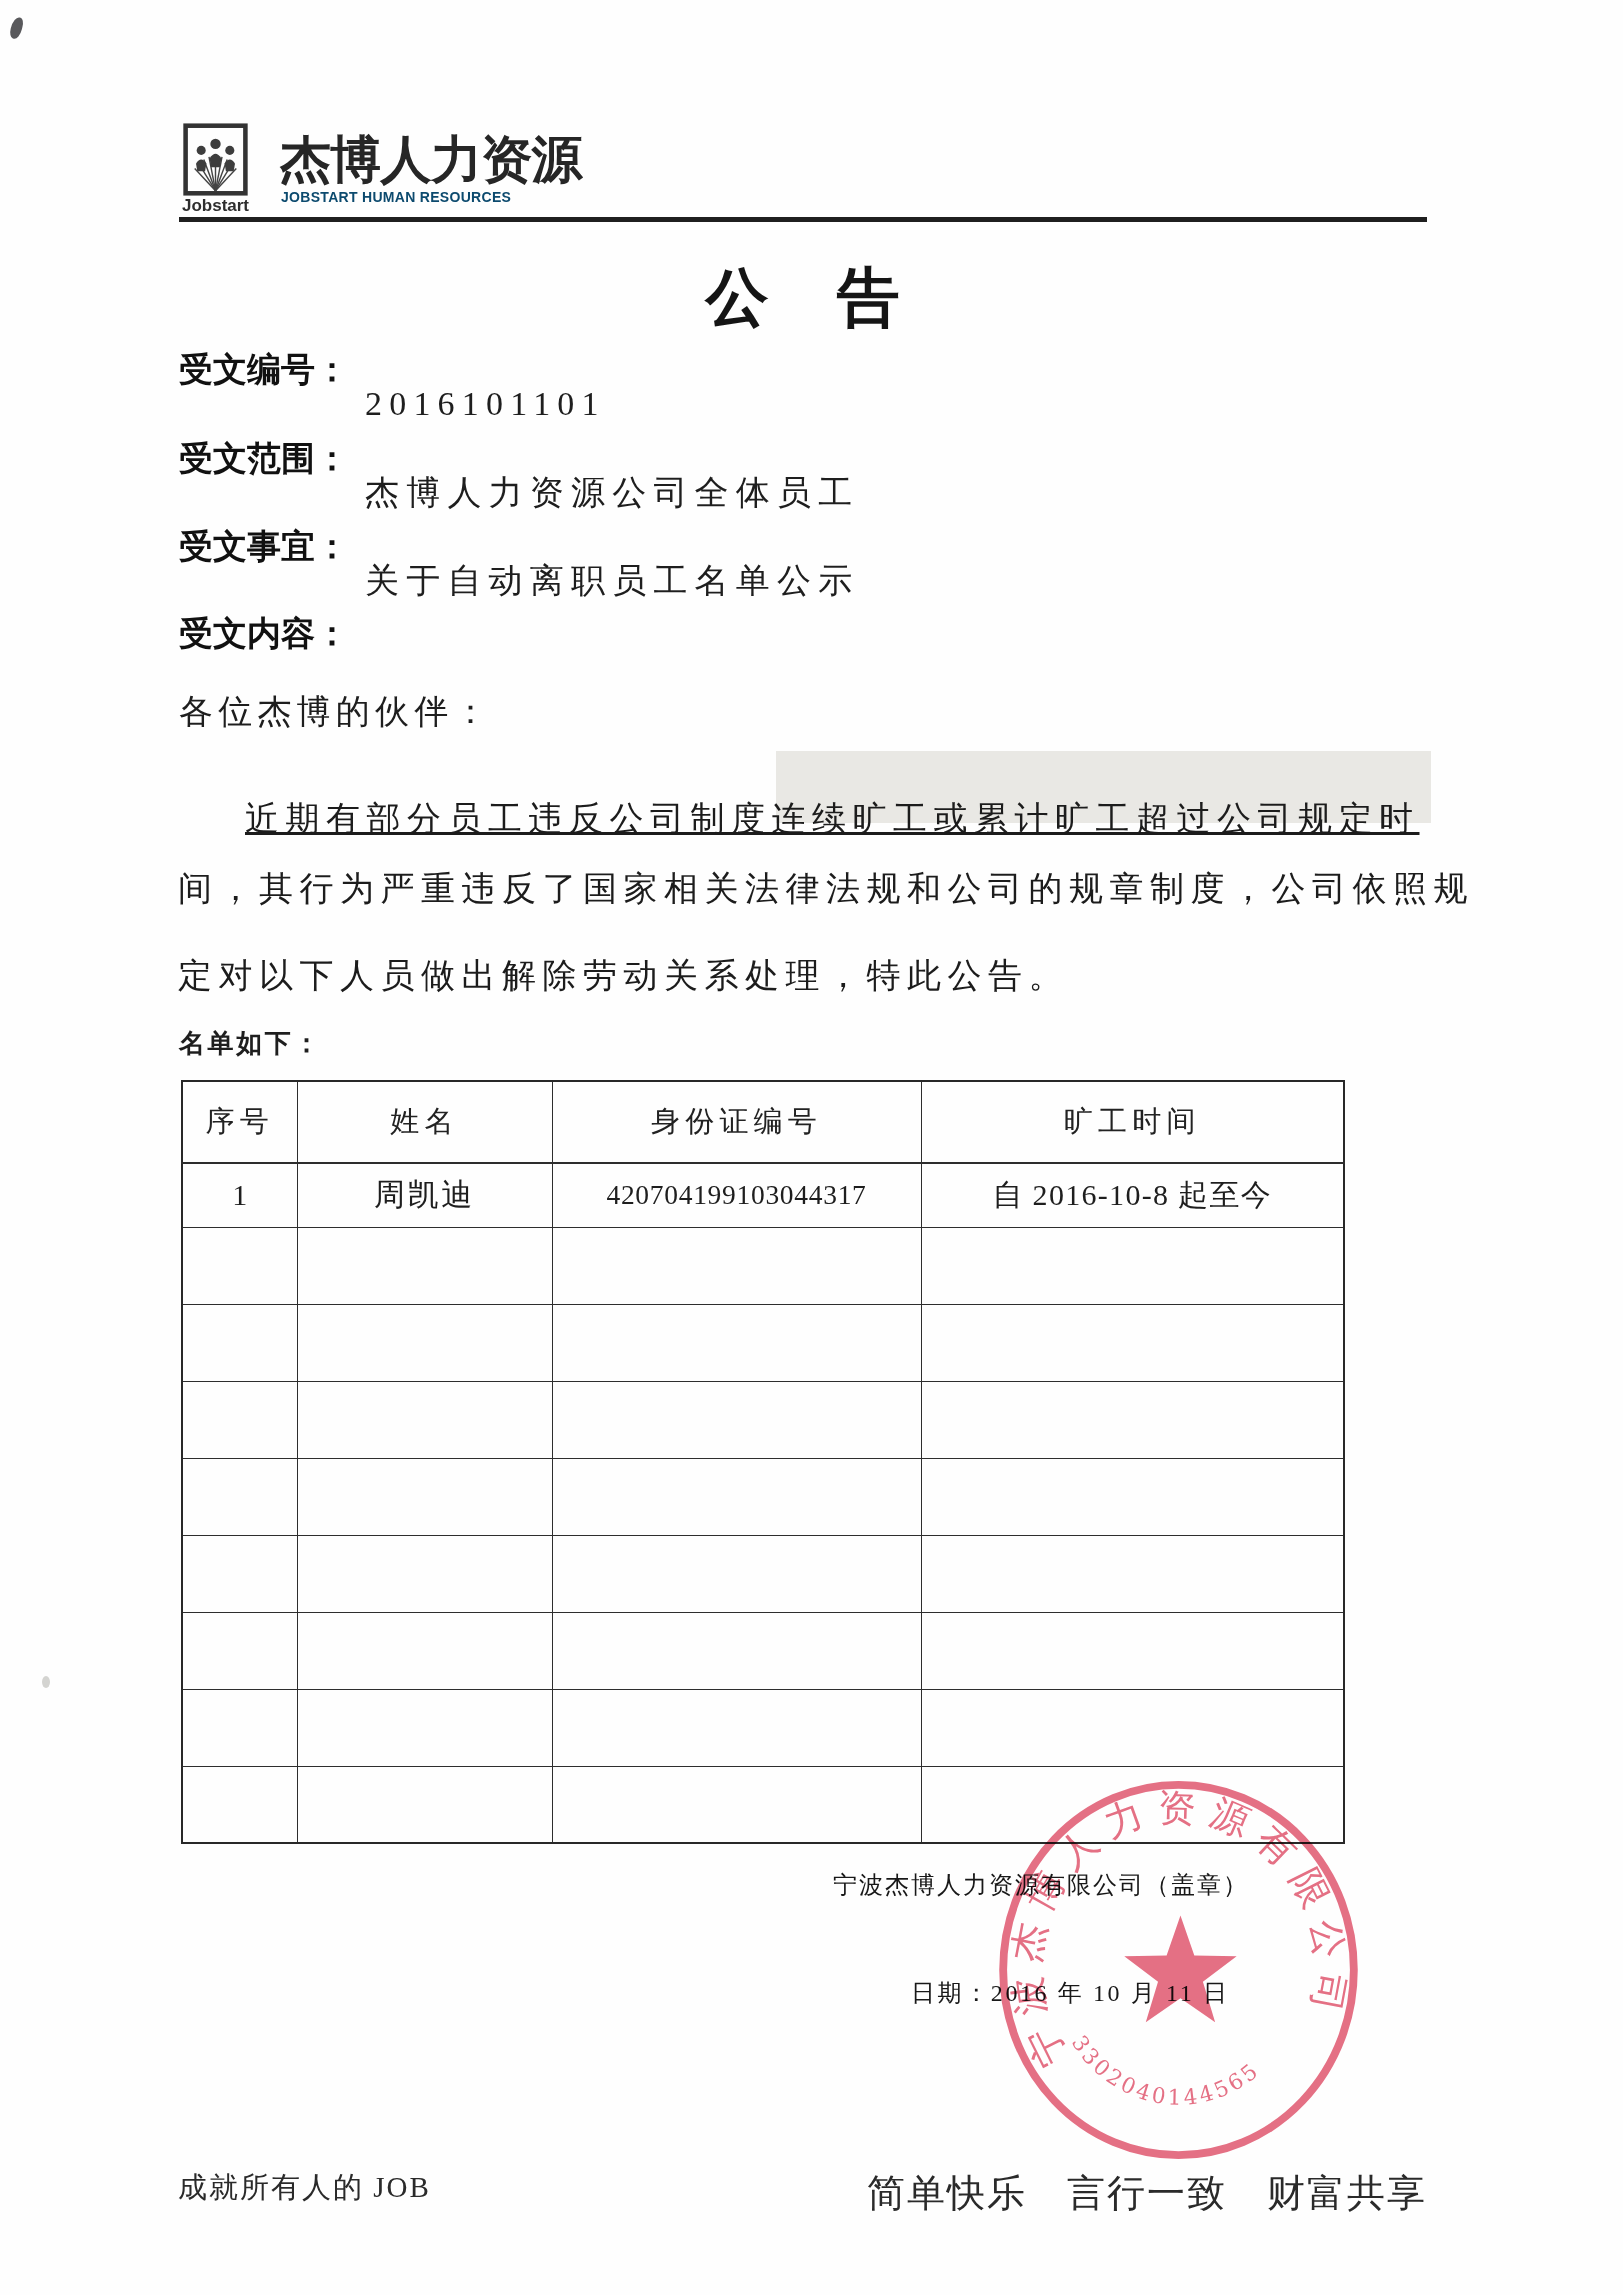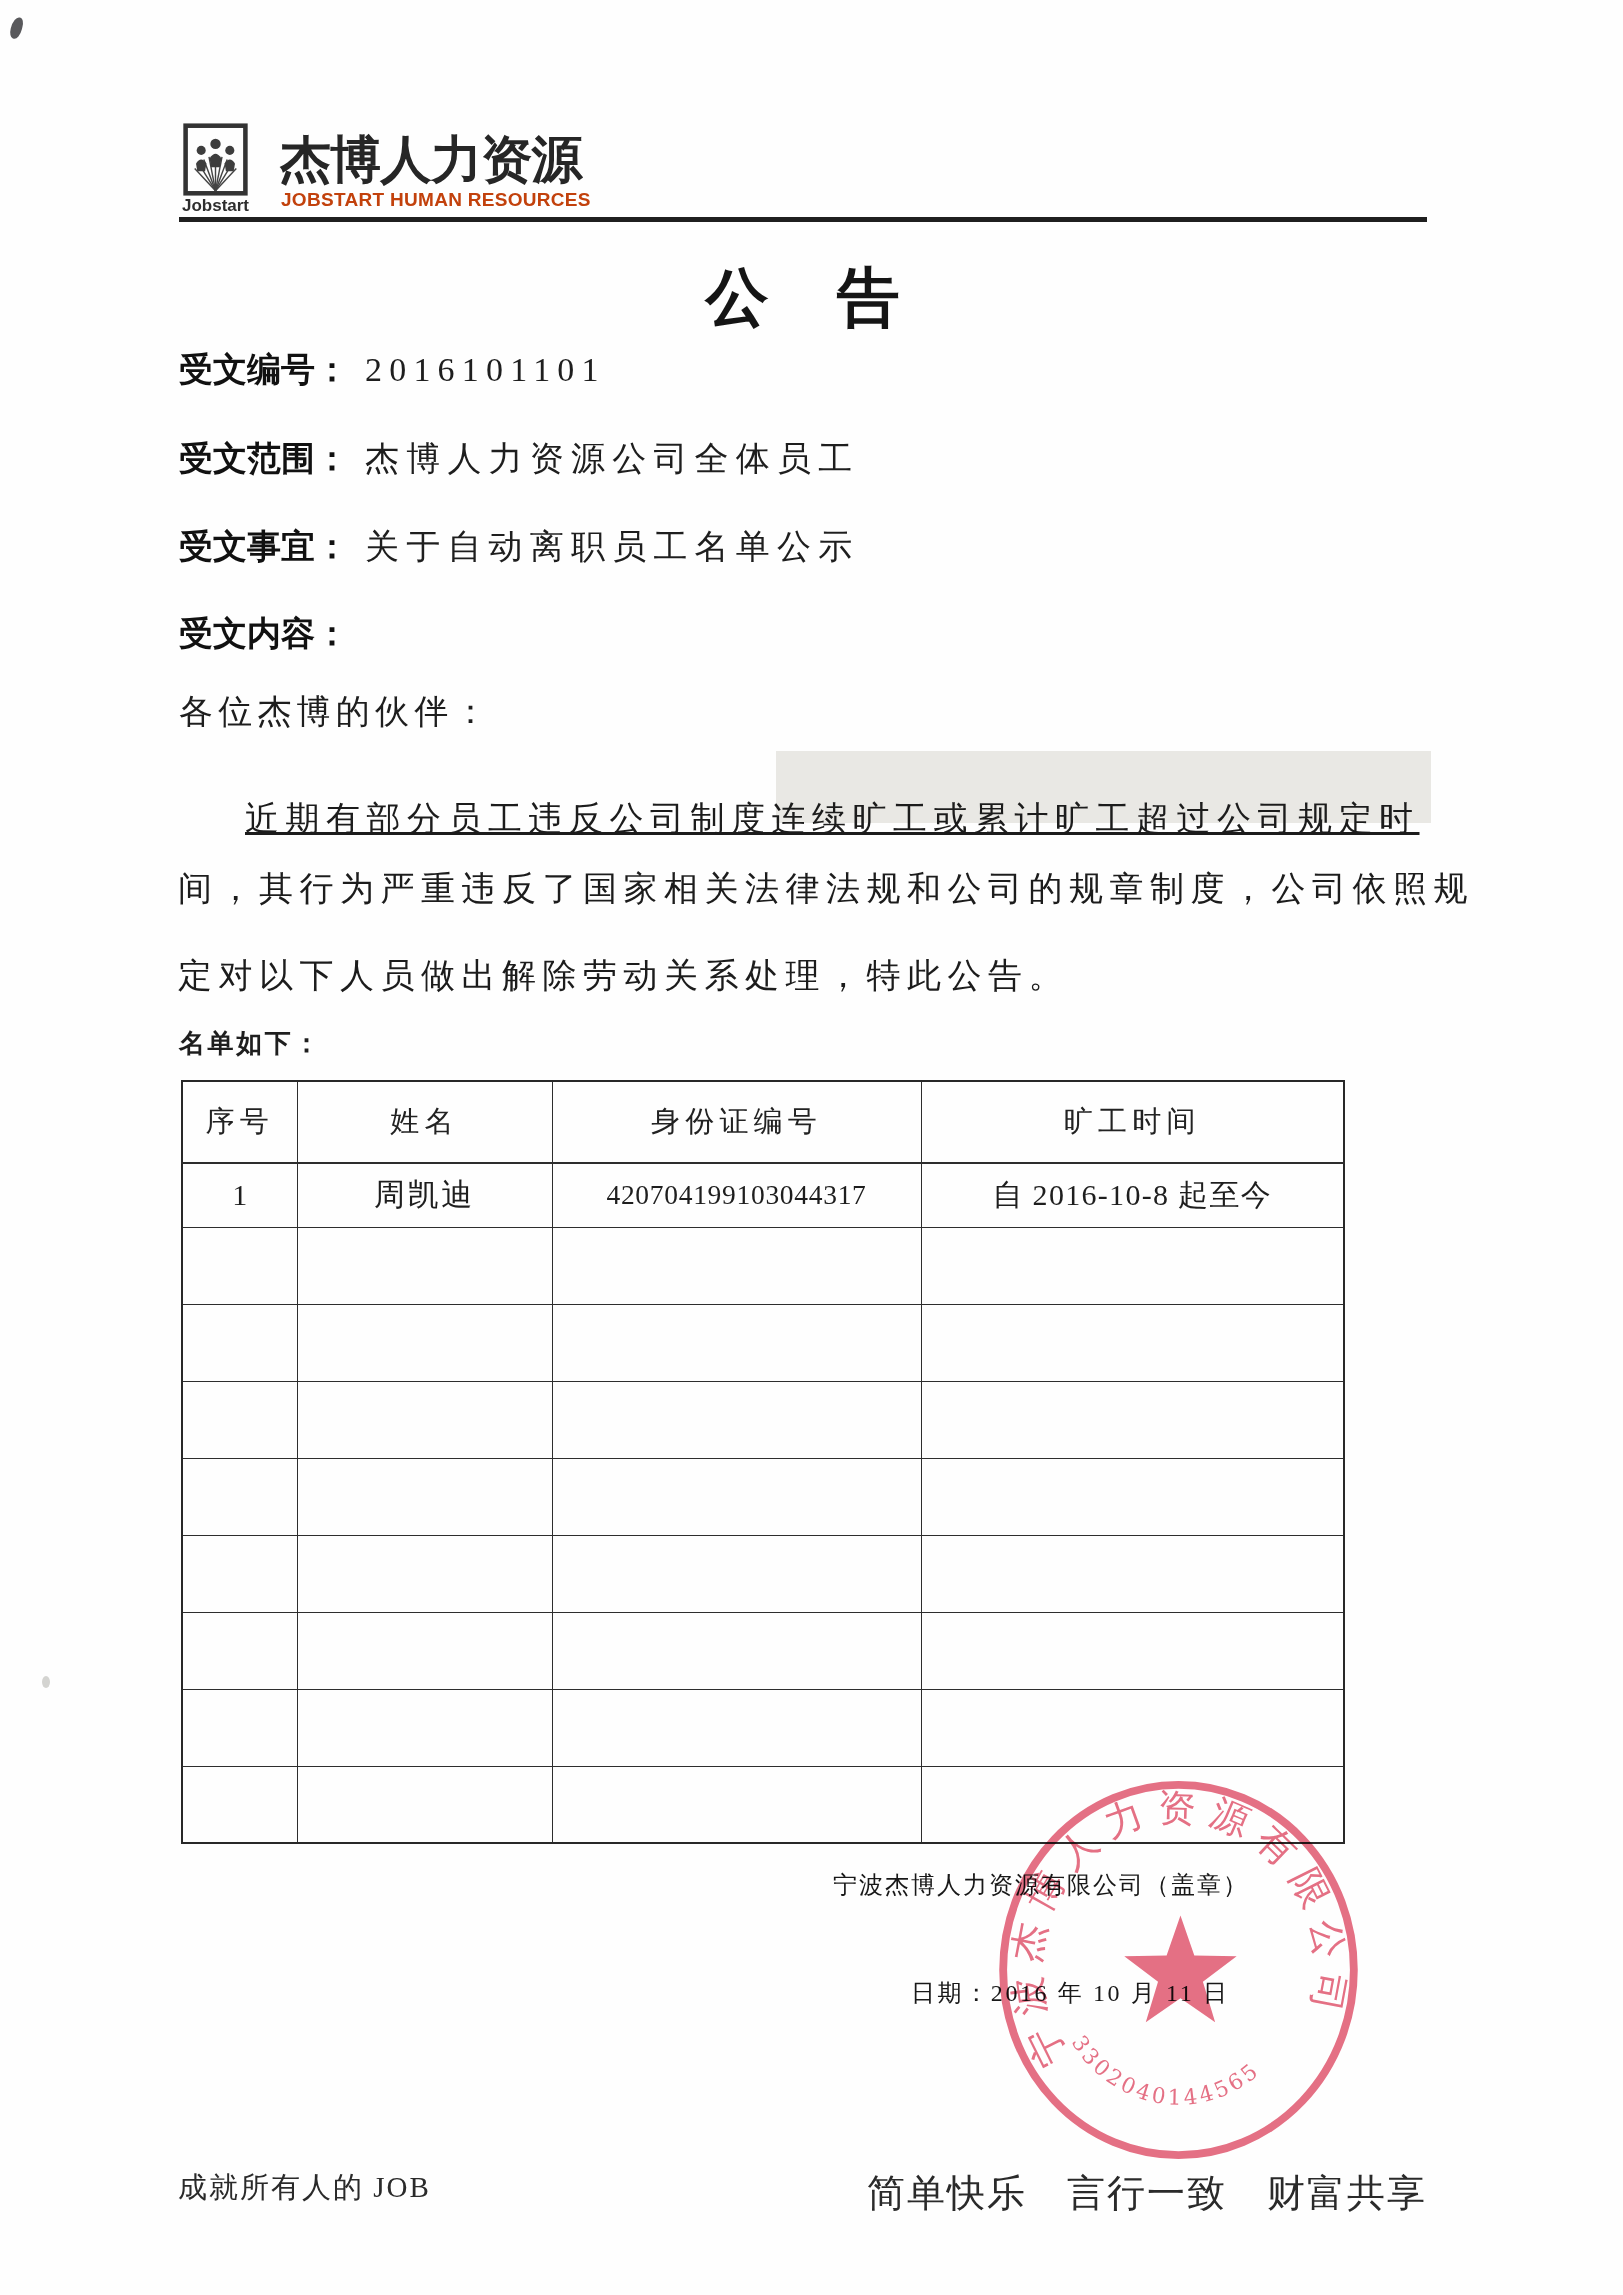--- a/index.html
+++ b/index.html
@@ -15,31 +15,31 @@
   .ink-dot{position:absolute;left:42px;top:1676px;width:7.9px;height:11.8px;background:#c9c9c6;
     border-radius:50%;opacity:.8;}
 
   
   .logo-square{position:absolute;left:183px;top:123px;}
   .logo-sub{position:absolute;left:175px;top:196px;width:81px;text-align:center;
     font-family:"Liberation Sans","DejaVu Sans",sans-serif;font-weight:700;font-size:17px;color:#2e2e2e;}
   .brand-cn{position:absolute;left:280px;top:126px;font-family:"Liberation Sans","DejaVu Sans",sans-serif;
     font-weight:800;font-size:51px;letter-spacing:-0.7px;color:#262626;}
   .brand-en{position:absolute;left:281px;top:189px;font-family:"Liberation Sans","DejaVu Sans",sans-serif;
-    font-weight:700;font-size:19px;letter-spacing:0.3px;color:#c2410c;}
+    font-weight:700;font-size:14px;letter-spacing:0.3px;color:#0c4a6e;}
   .head-rule{position:absolute;left:179px;top:217px;width:1248px;height:5.2px;background:#1f1f1f;}
 
   .doc-title{position:absolute;left:0;top:255px;width:1608px;text-align:center;
     font-size:63px;font-weight:700;letter-spacing:2.6px;color:#151515;}
 
   .meta-row{position:absolute;left:179px;font-size:34px;}
   .meta-label{font-weight:700;color:#111;}
   .meta-value{position:absolute;font-weight:400;letter-spacing:7.2px;color:#1e1e1e;}
   .meta-row:nth-of-type(1) .meta-value{left:204px;letter-spacing:2px;}
-  .meta-row .meta-value{left:186px;}
+  .meta-row .meta-value{left:186px;margin-top:34px;}
 
   .salutation{position:absolute;left:179px;top:689px;font-size:34px;letter-spacing:5.2px;}
 
   .scan-band{position:absolute;left:776px;top:751px;width:655px;height:72px;background:#e9e8e4;}
   .para-line{position:absolute;font-size:34px;letter-spacing:6.5px;color:#1c1c1c;}
   .para-line.l0{left:245px;top:796px;text-decoration:underline;}
   .para-line.l1{left:178px;top:866px;}
   .para-line.l2{left:178px;top:953px;}
 
   .list-intro{position:absolute;left:179px;top:1026px;font-size:26px;font-weight:700;letter-spacing:2.6px;}

